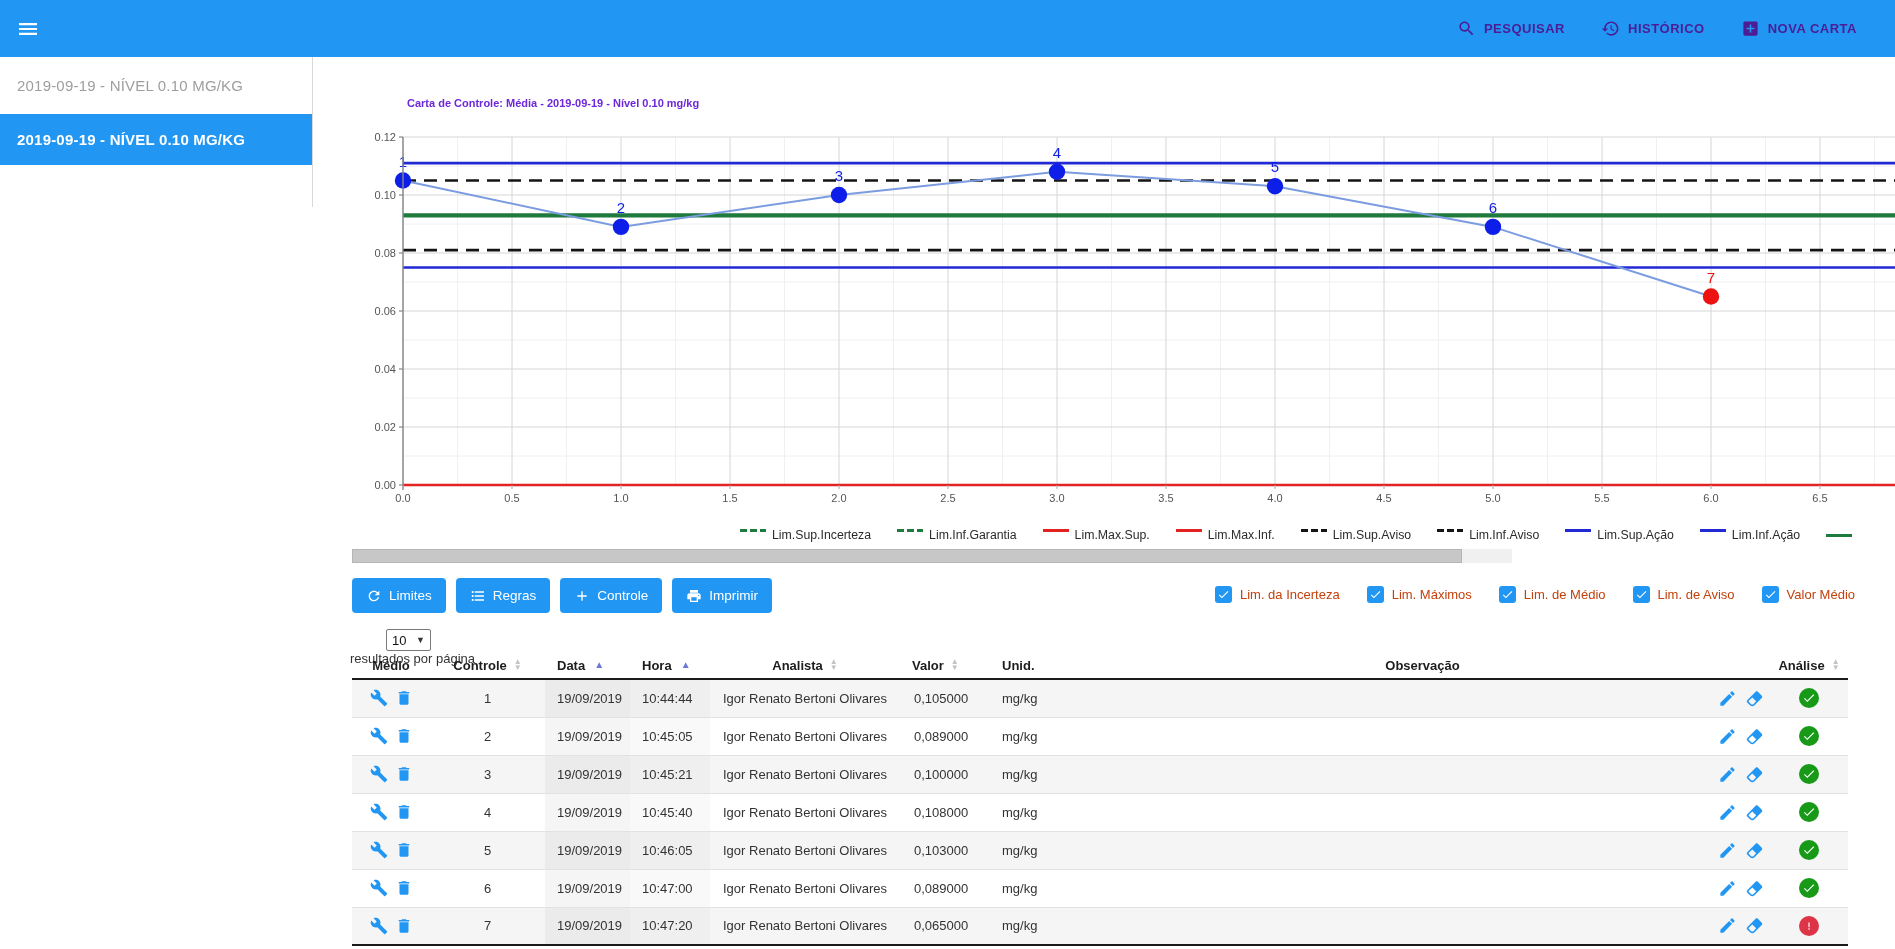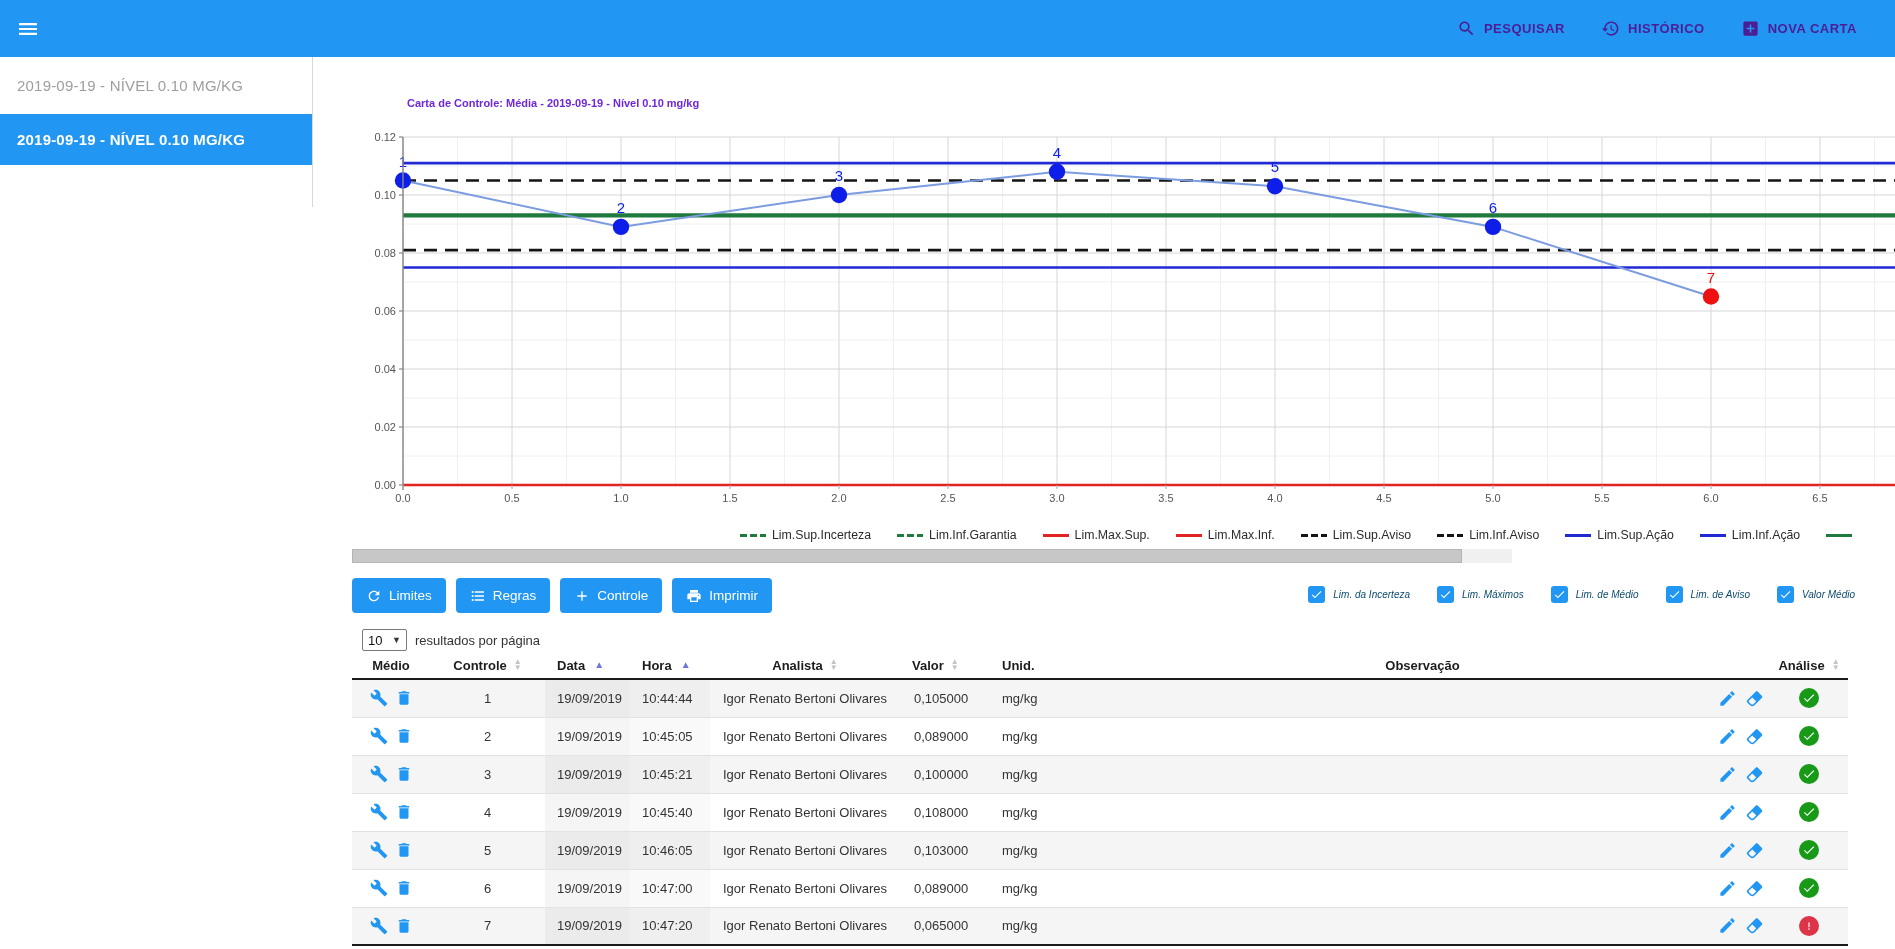--- a/index.html
+++ b/index.html
@@ -22,39 +22,39 @@
   .sidebar-item { height:57px; display:flex; align-items:center; padding-left:17px;
     font-size:15px; color:#9e9e9e; cursor:pointer; letter-spacing:.2px; }
   .sidebar-item.selected { height:51px; background:#2196f3; color:#fff; font-weight:700; }
 
   
   .main { position:absolute; top:57px; left:313px; right:0; bottom:0; background:#fff; }
   .chart-title { position:absolute; left:94px; top:40px; font-size:11px; font-weight:700; color:#6d28d9; }
   .chart-svg { position:absolute; left:42px; top:23px; }
   .chart-legend { position:absolute; left:42px; top:468px; width:1540px; height:20px;
     overflow:hidden; display:flex; align-items:center; gap:26px; padding-left:385px; white-space:nowrap; }
-  .legend-item { display:flex; align-items:center; gap:6px; flex:0 0 auto; }
+  .legend-item { display:flex; gap:6px; flex:0 0 auto; }
   .legend-item span { font-size:12.3px; color:#2b2b2b; }
 
   .hscroll-track { position:absolute; left:39px; top:492px; width:1160px; height:14px; background:#f0f0f0; }
   .hscroll-thumb { position:absolute; left:0; top:0; width:1110px; height:14px; background:#c7c7c7;
     border:1px solid #b5b5b5; cursor:pointer; }
 
   .toolbar { position:absolute; left:39px; top:521px; display:flex; gap:10px; }
   .btn { display:inline-flex; align-items:center; gap:7px; background:#2196f3; color:#fff;
     border:none; border-radius:4px; height:35px; padding:0 14px; font-size:13.5px; font-weight:500;
     font-family:"Liberation Sans",sans-serif; cursor:pointer; }
 
   .toggles { position:absolute; right:40px; top:529px; display:flex; align-items:center; gap:27px; }
   .toggle { display:flex; align-items:center; gap:8px; cursor:pointer; }
   .cb { width:17px; height:17px; background:#2196f3; border-radius:3px;
     display:flex; align-items:center; justify-content:center; flex:0 0 auto; }
-  .toggle span.lbl { font-size:10px; color:#0c4a6e;font-style:italic; }
-
-  .pager { position:absolute; left:49px; top:572px; display:flex; align-items:center; }
+  .toggle span.lbl { font-size:13px; color:#c2410c; }
+
+  .pager { position:absolute; left:29px; top:572px; display:flex; align-items:center;flex-direction:column; }
   .select { width:45px; height:22px; border:1px solid #7a7a7a; border-radius:2px; background:#fff;
     display:flex; align-items:center; justify-content:space-between; padding:0 5px; font-size:13px;
     color:#111; cursor:pointer; }
   .select .caret { font-size:9px; color:#333; }
   .pager .plabel { margin-left:8px; font-size:13px; color:#333; }
 
   
   .table-wrap { position:absolute; left:39px; top:595px; width:1496px; }
   table { border-collapse:collapse; table-layout:fixed; width:1496px; font-size:13px; color:#333; }
   thead th { font-size:13px; font-weight:700; color:#1c1c1c; height:27px; vertical-align:middle;

